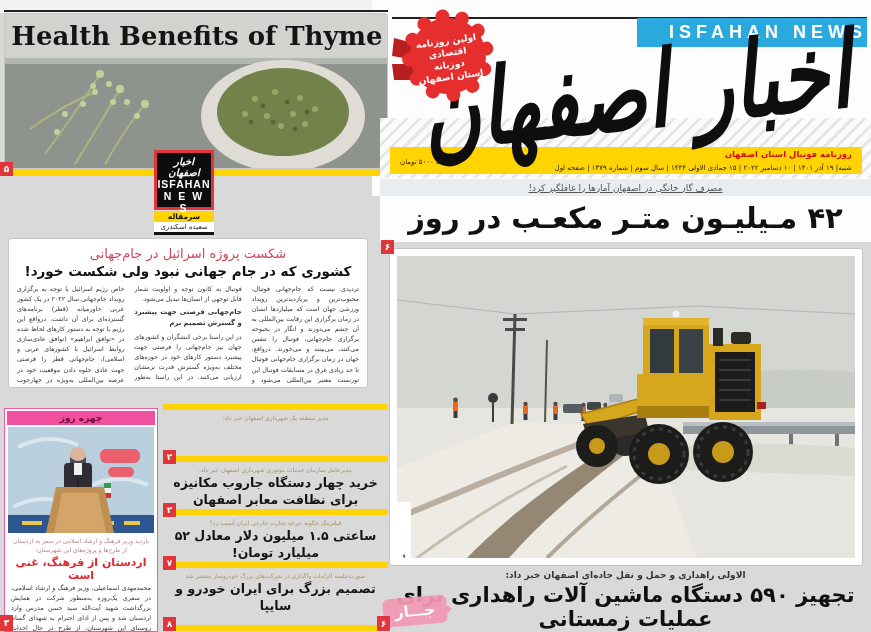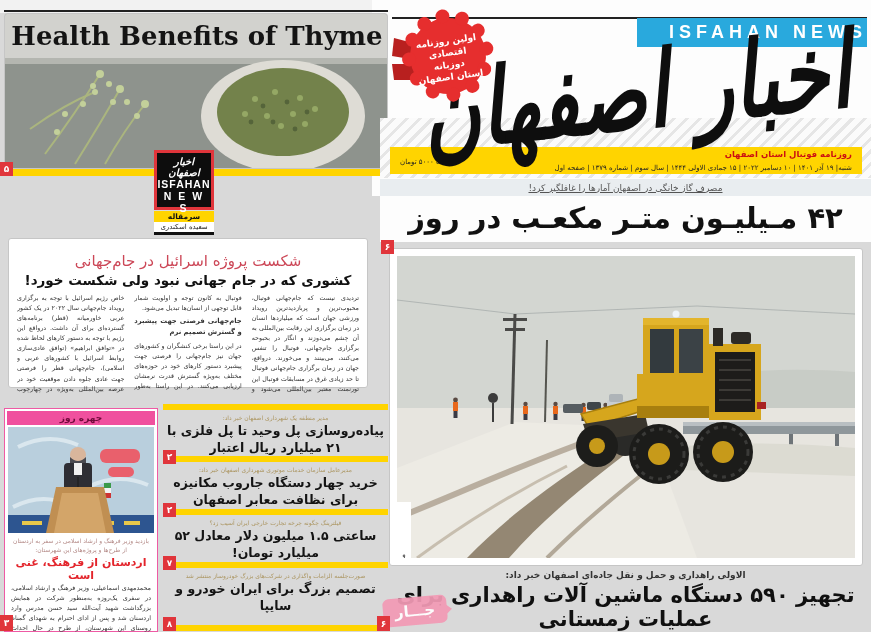--- a/index.html
+++ b/index.html
@@ -84,21 +84,21 @@
     <div style="background:#0d0d0d;border:3px solid #e0353b;height:54px;box-sizing:content-box;text-align:center;color:#fff;">
       <div class="fa" style="font-style:italic;font-weight:bold;font-size:10px;padding-top:3px;">اخبار اصفهان</div>
       <div style="font-size:10.5px;font-weight:bold;letter-spacing:1px;font-family:'Liberation Sans',sans-serif;">ISFAHAN</div>
       <div style="font-size:10.5px;font-weight:bold;letter-spacing:2px;font-family:'Liberation Sans',sans-serif;">N E W S</div>
     </div>
     <div class="fa center" style="background:#ffd400;font-size:7.5px;font-weight:bold;color:#111;padding:1px 0;margin-top:1px;">سرمقاله</div>
     <div class="fa center" style="background:#fff;font-size:7px;color:#222;padding:1px 0;border-bottom:3px solid #111;">سعیده اسکندری</div>
   </div>
 
   <div class="abs card" style="left:8px;top:238px;width:360px;height:150px;padding:5px 8px;">
-    <div class="fa center" style="font-size:15px;color:#cc4757;margin-top:8px;">شکست پروژه اسرائیل در جام‌جهانی</div>
+    <div class="fa center" style="font-size:13px;color:#cc4757;margin-top:2px;">شکست پروژه اسرائیل در جام‌جهانی</div>
     <div class="fa center" style="font-size:13.5px;font-weight:bold;color:#111;margin:2px 0 5px;">کشوری که در جام جهانی نبود ولی شکست خورد!</div>
     <div class="fa" style="font-size:6.3px;line-height:1.6;color:#333;text-align:justify;height:108px;
                 column-count:3;column-gap:10px;overflow:hidden;">
       <span>تردیدی نیست که جام‌جهانی فوتبال، محبوب‌ترین و پربازدیدترین رویداد ورزشی جهان است که میلیاردها انسان در زمان برگزاری این رقابت بین‌المللی به آن چشم می‌دوزند و انگار در بحبوحه برگزاری جام‌جهانی، فوتبال را تنفس می‌کنند، می‌بینند و می‌خورند. درواقع، جهان در زمان برگزاری جام‌جهانی فوتبال تا حد زیادی غرق در مسابقات فوتبال این تورنمنت معتبر بین‌المللی می‌شود و فوتبال به کانون توجه و اولویت شمار قابل توجهی از انسان‌ها تبدیل می‌شود.</span>
       <b class="fa" style="display:block;margin:3px 0;font-size:6.8px;">جام‌جهانی فرصتی جهت پیشبرد و گسترش تصمیم نرم</b>
       <span>در این راستا برخی کنشگران و کشورهای جهان نیز جام‌جهانی را فرصتی جهت پیشبرد دستور کارهای خود در حوزه‌های مختلف به‌ویژه گسترش قدرت نرمشان ارزیابی می‌کنند. در این راستا به‌طور خاص رژیم اسرائیل با توجه به برگزاری رویداد جام‌جهانی سال ۲۰۲۲ در یک کشور عربی خاورمیانه (قطر) برنامه‌های گسترده‌ای برای آن داشت. درواقع این رژیم با توجه به دستور کارهای لحاظ شده در «توافق ابراهیم» (توافق عادی‌سازی روابط اسرائیل با کشورهای عربی و اسلامی)، جام‌جهانی قطر را فرصتی جهت عادی جلوه دادن موقعیت خود در عرصه بین‌المللی به‌ویژه در چهارچوب مناسبات و روابطش با کشورهای عربی ارزیابی می‌کرد. با این حال باید گفت که معادلات میدانی تا حد زیادی رژیم صهیونیستی را شوکه کرد.</span>
       
     </div>
   </div>
 
@@ -140,21 +140,20 @@
     <div class="fa center" style="font-size:6px;color:#b28784;line-height:1.5;padding:2px 5px 0;">بازدید وزیر فرهنگ و ارشاد اسلامی در سفر به اردستان از طرح‌ها و پروژه‌های این شهرستان:</div>
     <div class="fa center" style="font-size:11px;font-weight:bold;color:#e3242b;margin:2px 0;">اردستان از فرهنگ، غنی است</div>
     <div class="fa" style="font-size:6.4px;line-height:1.55;color:#333;text-align:justify;padding:0 6px;">محمدمهدی اسماعیلی، وزیر فرهنگ و ارشاد اسلامی، در سفری یک‌روزه به‌منظور شرکت در همایش بزرگداشت شهید آیت‌الله سید حسن مدرس وارد اردستان شد و پس از ادای احترام به شهدای گمنام روستای این شهرستان، از طرح در حال احداث مجتمع سینمایی درخشان بازدید کرد...</div>
   </div>
   <div class="badge" style="left:0;top:615px;height:16px;">۳</div>
 
   <div class="yrule" style="left:163px;top:404px;width:225px;"></div>
 
   <div class="abs fa center" style="left:163px;top:414px;width:225px;">
     <div class="kicker-sm">مدیر منطقه یک شهرداری اصفهان خبر داد:</div>
-    <div class="list-head" style="margin-top:2px;">پیاده‌روسازی پل وحید تا پل فلزی با ۲۱ میلیارد ریال اعتبار</div>
   </div>
   <div class="yrule" style="left:163px;top:456px;width:225px;"></div>
   <div class="badge" style="left:163px;top:450px;">۲</div>
 
   <div class="abs fa center" style="left:163px;top:466px;width:225px;">
     <div class="kicker-sm">مدیرعامل سازمان خدمات موتوری شهرداری اصفهان خبر داد:</div>
     <div class="list-head" style="margin-top:2px;">خرید چهار دستگاه جاروب مکانیزه برای نظافت معابر اصفهان</div>
   </div>
   <div class="yrule" style="left:163px;top:509px;width:225px;"></div>
   <div class="badge" style="left:163px;top:503px;">۲</div>

